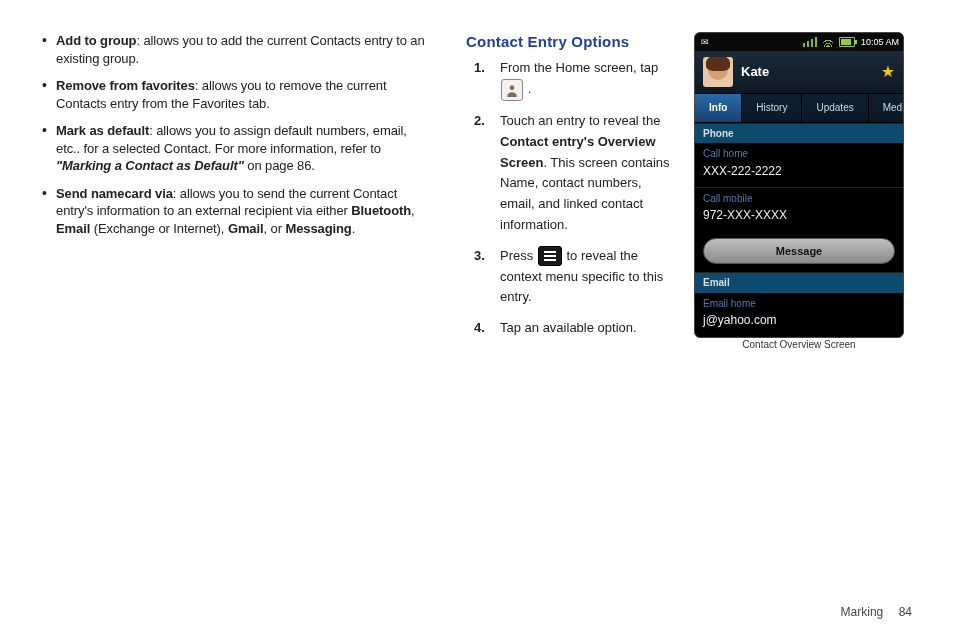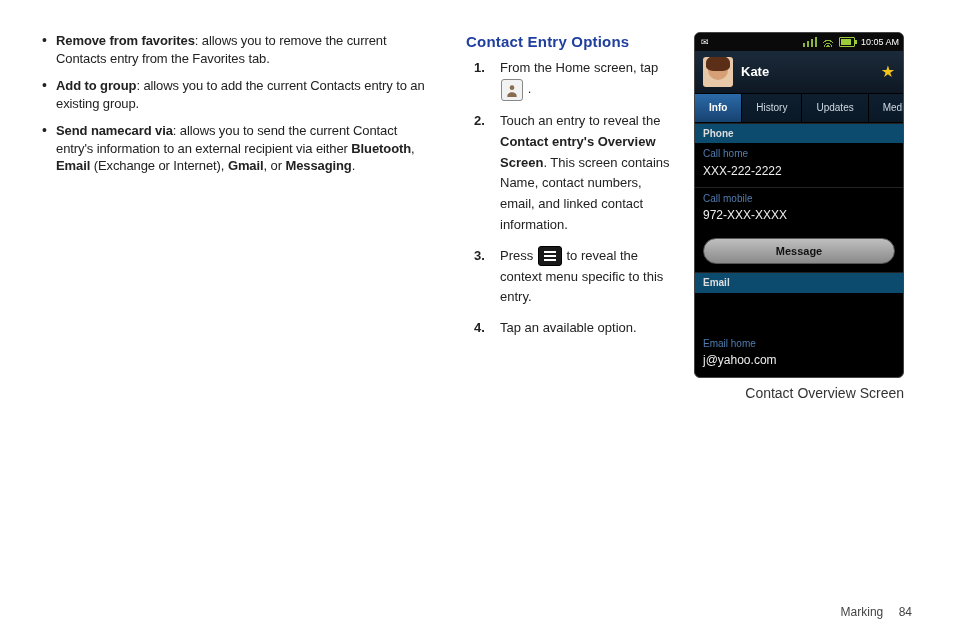--- a/index.html
+++ b/index.html
@@ -228,24 +228,23 @@
     background: linear-gradient(#bfbfbf,#8a8a8a);
     color:#111;
     text-align:center;
     border-radius: 13px;
     padding: 5px 0;
     font-size: 11px;
     font-weight:600;
     border:1px solid #555;
   }
   .caption {
-    text-align: right;
-    font-size: 14px;
+    text-align: center;
+    font-size: 10px;
     color: #333;
-    margin-top: 6px;
   }
   .footer {
     position: absolute;
     right: 42px;
     bottom: 16px;
     font-size: 12px;
     color: #444;
   }
   .footer .pg { font-weight: 400; margin-left: 12px; }
 
@@ -254,24 +253,27 @@
 </style>
 </head>
 <body>
 
 <div class="page">
   <div class="columns">
 
     <div class="col-left condensed">
       <ul class="bullets">
         <li>
+          <span class="b">Add to group</span><span>: allows you to add the current Contacts entry to an existing group.</span>
+        </li>
+        <li>
           <span class="b">Remove from favorites</span><span>: allows you to remove the current Contacts entry from the Favorites tab.</span>
         </li>
         <li>
-          <span class="b">Add to group</span><span>: allows you to add the current Contacts entry to an existing group.</span>
+          <span class="b">Mark as default</span><span>: allows you to assign default numbers, email, etc.. for a selected Contact. For more information, refer to </span><span class="i b">"Marking a Contact as Default"</span><span>  on page 86.</span>
         </li>
         <li>
           <span class="b">Send namecard via</span><span>: allows you to send the current Contact entry's information to an external recipient via either </span><span class="b">Bluetooth</span><span>, </span><span class="b">Email</span><span> (Exchange or Internet), </span><span class="b">Gmail</span><span>, or </span><span class="b">Messaging</span><span>.</span>
         </li>
       </ul>
     </div>
 
     <div class="col-right">
       <div class="steps-col">
         <h2 class="section">Contact Entry Options</h2>
@@ -331,21 +333,21 @@
           <div class="row">
             <div class="label">Call home</div>
             <div class="val">XXX-222-2222</div>
           </div>
           <div class="row" style="border-bottom:none;">
             <div class="label">Call mobile</div>
             <div class="val">972-XXX-XXXX</div>
           </div>
           <div class="msg-btn">Message</div>
           <div class="section-hdr">Email</div>
-          <div class="row" style="border-bottom:none;margin-top:40px;">
+          <div class="row" style="border-bottom:none;">
             <div class="label">Email home</div>
             <div class="val">j@yahoo.com</div>
           </div>
         </div>
         <div class="caption">Contact Overview Screen</div>
       </div>
     </div>
   </div>
 
   <div class="footer">

